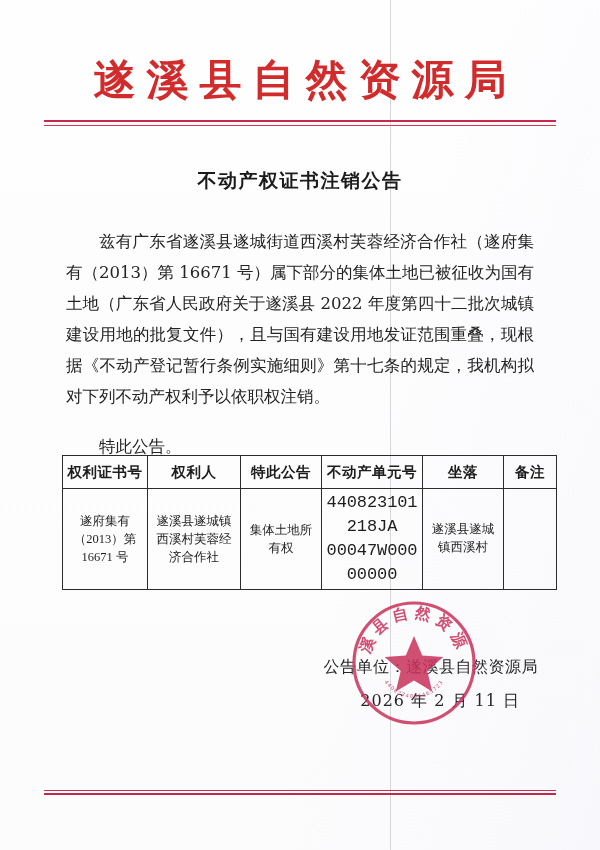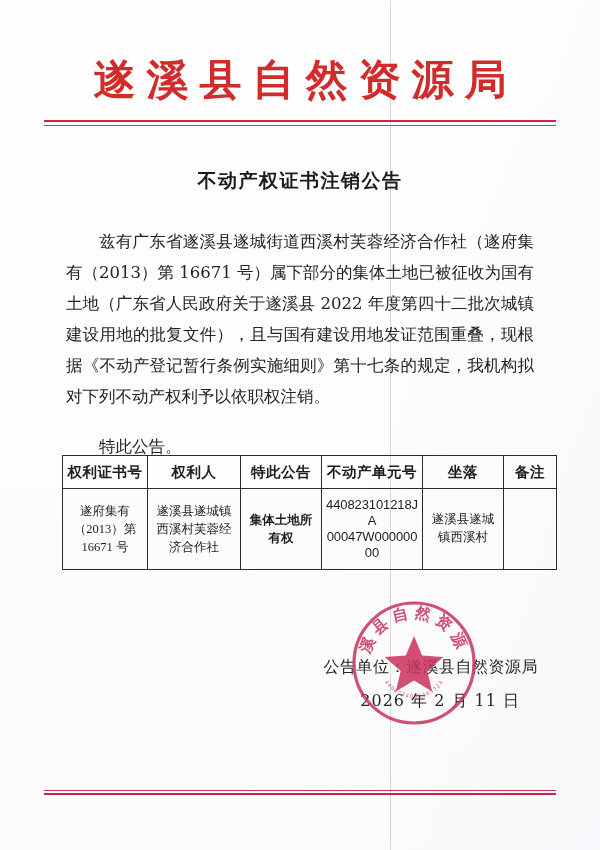--- a/index.html
+++ b/index.html
@@ -132,29 +132,29 @@
     letter-spacing: 0.5px;
   }
   table.reg td {
     height: 76px;
     font-size: 12.5px;
     line-height: 18px;
     padding: 2px 3px;
   }
   .c1 { width: 82px; font-family: Liberation Serif, serif; }
   .c2 { width: 90px; }
-  .c3 { width: 78px; font-weight: bold; }
+  .c3 { width: 78px; }
   .c4 { width: 98px; }
   .c5 { width: 78px; font-family: Liberation Mono, monospace; }
   .c6 { width: 50px; }
   .mono-id {
-    font-family: Liberation Sans, sans-serif;
-    font-size: 13px;
+    font-family: Liberation Mono, monospace;
+    font-size: 17px;
     letter-spacing: -0.1px;
-    line-height: 16px;
+    line-height: 24px;
     word-break: break-all;
   }
 
   
   .sign-block {
     position: absolute;
     left: 0;
     top: 650px;
     width: 600px;
     text-align: right;

